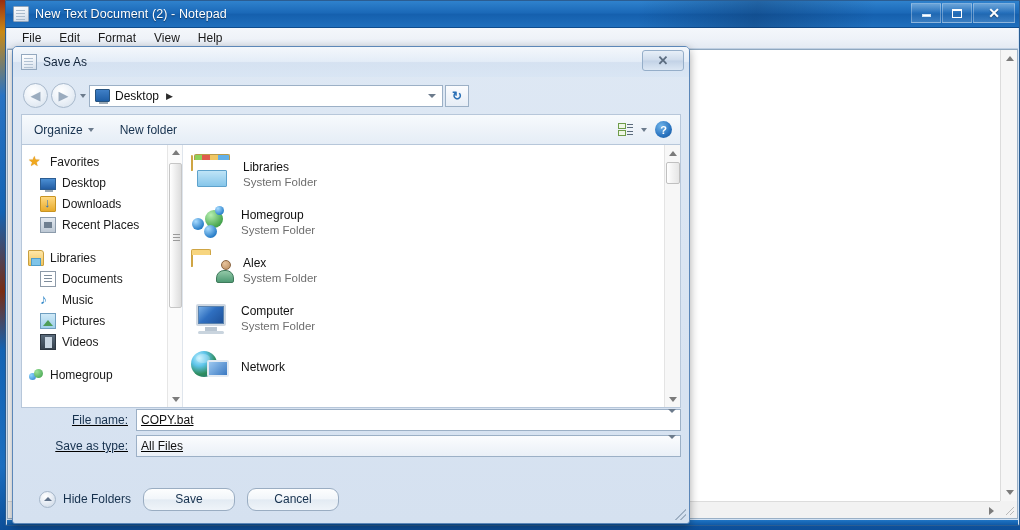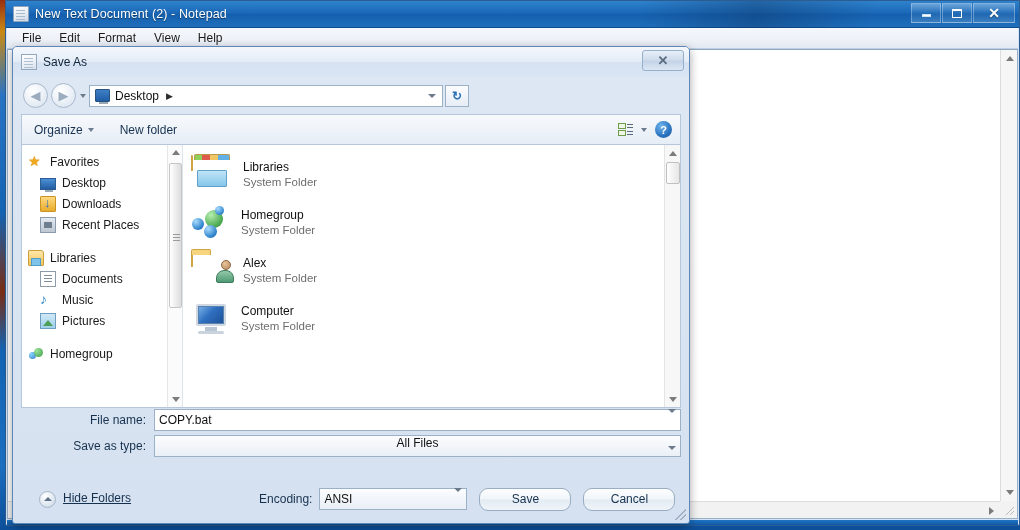--- a/index.html
+++ b/index.html
@@ -357,33 +357,33 @@
   }
   #file-scroll .sb-arrow { position:absolute; left:0; width:16px; height:16px; display:flex; align-items:center; justify-content:center; }
   #file-scroll .sb-arrow.top{top:0;} #file-scroll .sb-arrow.bot{bottom:0;}
   #file-scroll .sb-thumb {
     position:absolute; left:1px; top:17px; width:14px; height:22px;
     background: linear-gradient(90deg,#ffffff,#f4f4f4 40%,#e6e6e6 100%);
     border:1px solid #c0c0c0; border-radius:2px;
   }
 
   
-  #dlg-fields { position:absolute; left:26px; top:362px; right:8px; height:58px; }
+  #dlg-fields { position:absolute; left:8px; top:362px; right:8px; height:58px;text-decoration:underline; }
   .field-row { display:flex; align-items:center; height:22px; margin-bottom:4px; }
   .field-label { width: 115px; text-align: right; padding-right: 8px; font-size:12px; color:#16314e; }
   .field-input {
     flex: 1; height: 22px; border: 1px solid #9cb0c6; background: #ffffff;
     display:flex; align-items:center; padding: 0 4px; font-size: 12px; color:#111;
   }
-  .field-input.combo { background: linear-gradient(180deg,#fbfcfe,#eaf0f7); flex-direction: column; }
+  .field-input.combo { background: linear-gradient(180deg,#fbfcfe,#eaf0f7); }
   .field-caret { margin-left:auto; }
 
   
   #dlg-bottom { position:absolute; left:0; bottom:0; width:100%; height:48px; display:flex; align-items:center; }
-  #hide-folders { display:flex; gap:7px; margin-left: 26px; font-size:12px; color:#16314e;text-decoration:underline; }
+  #hide-folders { display:flex; align-items:center; gap:7px; margin-left: 26px; font-size:12px; color:#16314e; }
   .circle-up {
     width:17px; height:17px; border-radius:50%;
     background: radial-gradient(circle at 38% 30%, #ffffff, #e2e9f2 55%, #c6d3e2 100%);
     border:1px solid #a5b6c9; display:flex; align-items:center; justify-content:center;
   }
   .tri.up-sm { border-left:4px solid transparent; border-right:4px solid transparent; border-bottom:4px solid #5f7189; }
   #encoding-group { display:flex; align-items:center; margin-left: 128px; gap:7px; }
   #encoding-label { font-size:12px; color:#16314e; }
   #encoding-combo {
     width:148px; height:22px; border:1px solid #9cb0c6;
@@ -539,20 +539,24 @@
         <span class="nav-label">Documents</span>
       </div>
       <div class="nav-row">
         <span class="nav-ico ico-music">♪</span>
         <span class="nav-label">Music</span>
       </div>
       <div class="nav-row">
         <span class="nav-ico ico-pictures"></span>
         <span class="nav-label">Pictures</span>
       </div>
+      <div class="nav-row">
+        <span class="nav-ico ico-video"></span>
+        <span class="nav-label">Videos</span>
+      </div>
 
       <div class="nav-gap"></div>
 
       <div class="nav-row root">
         <span class="nav-ico ico-homegroup"></span>
         <span class="nav-label">Homegroup</span>
       </div>
 
       <div class="navpane-scroll">
         <div class="sb-arrow top">
@@ -606,20 +610,30 @@
             <span class="fi-comp-screen"></span>
               <span class="fi-comp-stand"></span>
               <span class="fi-comp-base"></span>
           </span>
           <span class="file-texts">
             <span class="file-name">Computer</span>
             <span class="file-sub">System Folder</span>
           </span>
         </div>
 
+        <div class="file-row">
+          <span class="file-ico fi-network">
+            <span class="fi-globe"></span>
+              <span class="fi-netmon"></span>
+          </span>
+          <span class="file-texts">
+            <span class="file-name">Network</span>
+            <span class="file-sub"></span>
+          </span>
+        </div>
 
       </div>
 
       <div id="file-scroll">
         <div class="sb-arrow top">
             <span class="tri up"></span>
           </div>
         <div class="sb-thumb"></div>
         <div class="sb-arrow bot">
             <span class="tri dn"></span>
@@ -646,26 +660,19 @@
   </div>
 
   <div id="dlg-bottom">
     <div id="hide-folders">
       <span class="circle-up">
           <span class="tri up-sm"></span>
         </span>
       <span>Hide Folders</span>
     </div>
 
-    <div id="encoding-group">
-      <span id="encoding-label">Encoding:</span>
-      <span id="encoding-combo">
-        <span>ANSI</span>
-        <span class="field-caret"><span class="caret"></span></span>
-      </span>
-    </div>
 
     <div class="dlg-btn">Save</div>
     <div class="dlg-btn">Cancel</div>
   </div>
 
   <div id="dlg-resize-grip"></div>
 </div>
 
 </body></html>

